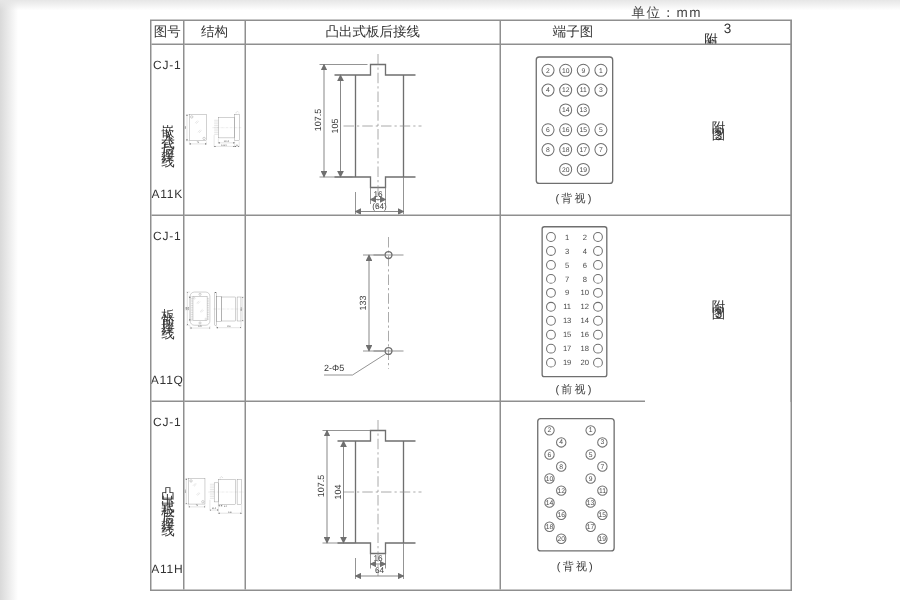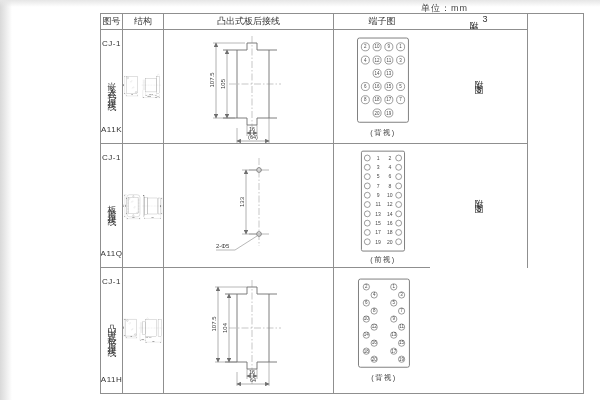--- a/index.html
+++ b/index.html
@@ -1,21 +1,21 @@
 <!DOCTYPE html>
 <html><head>
 <meta charset="utf-8">
 <style>
   *{margin:0;padding:0;box-sizing:border-box}
   html,body{width:600px;height:400px}
   body{background:#ffffff;font-family:"Liberation Sans",sans-serif;position:relative;overflow:hidden;color:#3a3a3a}
   .edge-left{position:absolute;left:0;top:0;width:12px;height:100%;background:linear-gradient(90deg,#d9d9d9,rgba(255,255,255,0))}
   .edge-top{position:absolute;left:0;top:0;width:100%;height:7px;background:linear-gradient(180deg,#e6e6e6,rgba(255,255,255,0))}
   .unit{position:absolute;top:2px;left:421px;font-size:9px;letter-spacing:1px;color:#444}
-  .tbl{position:absolute;left:100px;top:13px;width:484px;border:1px solid #8f8f8f;display:grid;
+  .tbl{position:absolute;left:100px;top:13px;width:428px;border:1px solid #8f8f8f;display:grid;
        grid-template-columns:22px 41px 170px 96px 98px;
        grid-template-rows:16px 114px 124px 125px;background:#fff}
   .cell{border-right:1px solid #8f8f8f;border-bottom:1px solid #8f8f8f;position:relative;
         display:flex;align-items:center;justify-content:center;overflow:hidden}
   .lc{border-right:none}
   .lr{border-bottom:none}
   .th{font-size:9px;color:#333;white-space:nowrap}
   .vert{writing-mode:vertical-lr;text-orientation:upright;font-size:9px;letter-spacing:4px;color:#333}
   .figv{letter-spacing:6px}
   .struct{flex-direction:column;justify-content:space-between;padding:9px 0}

